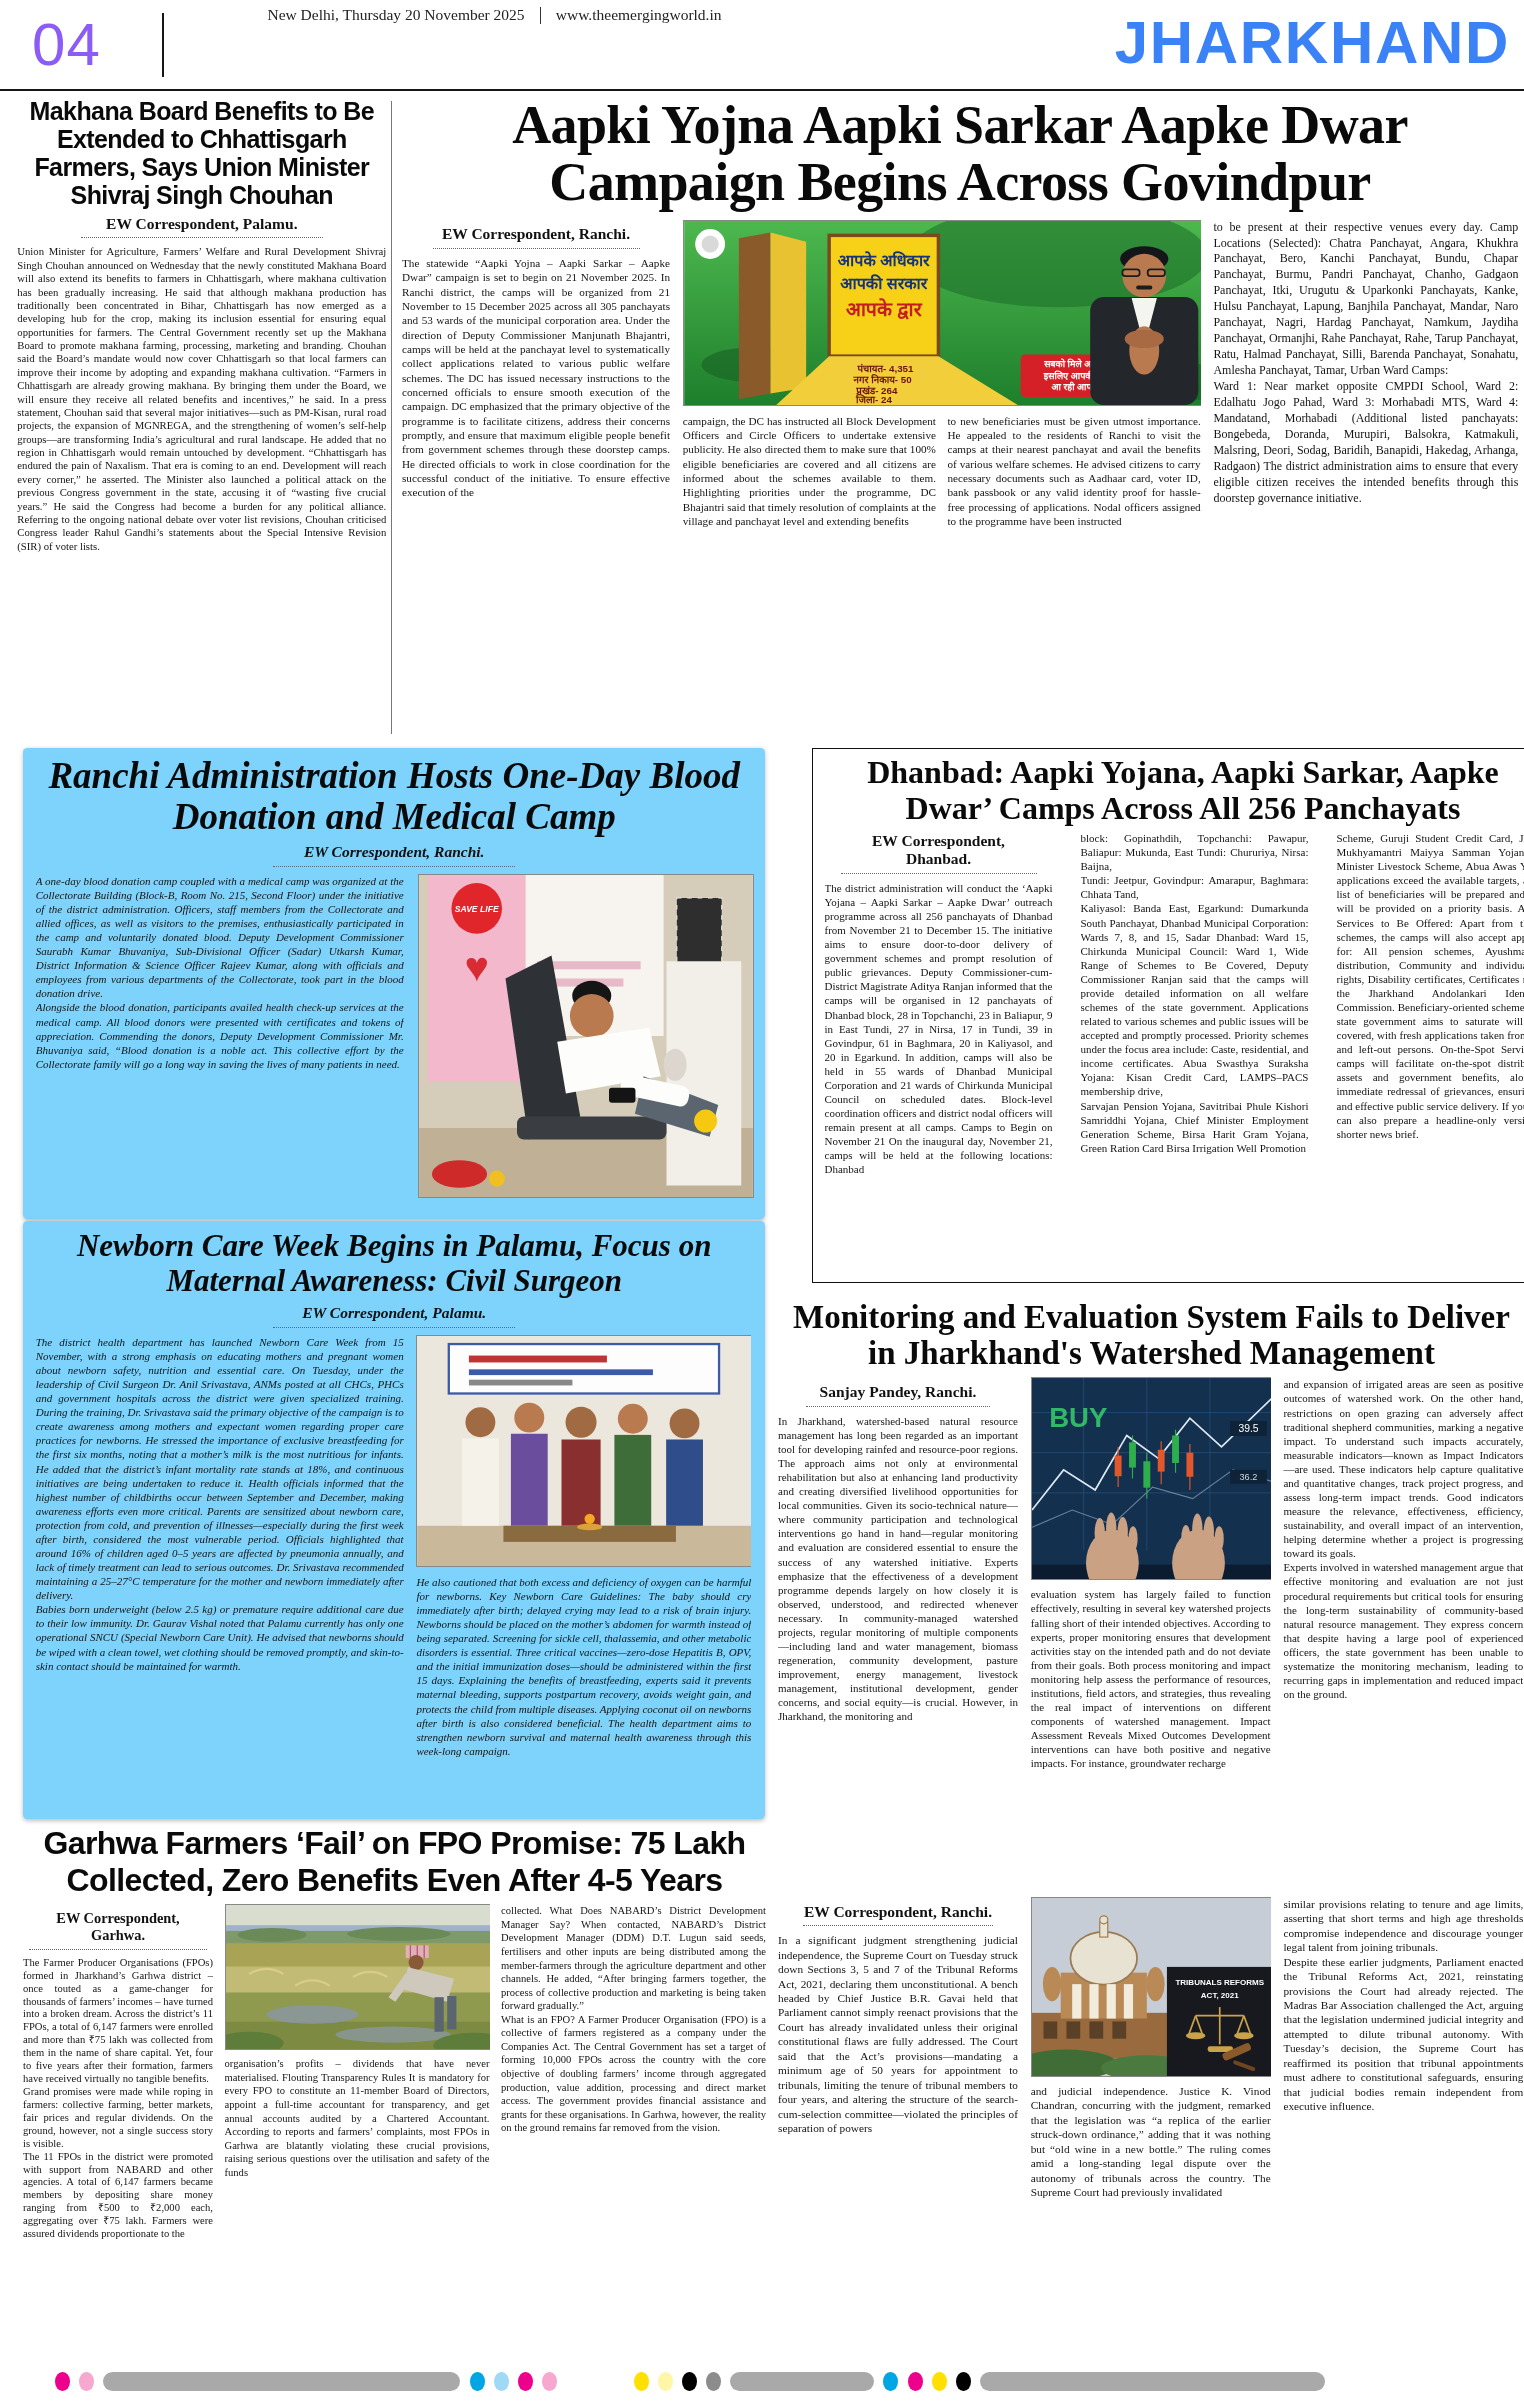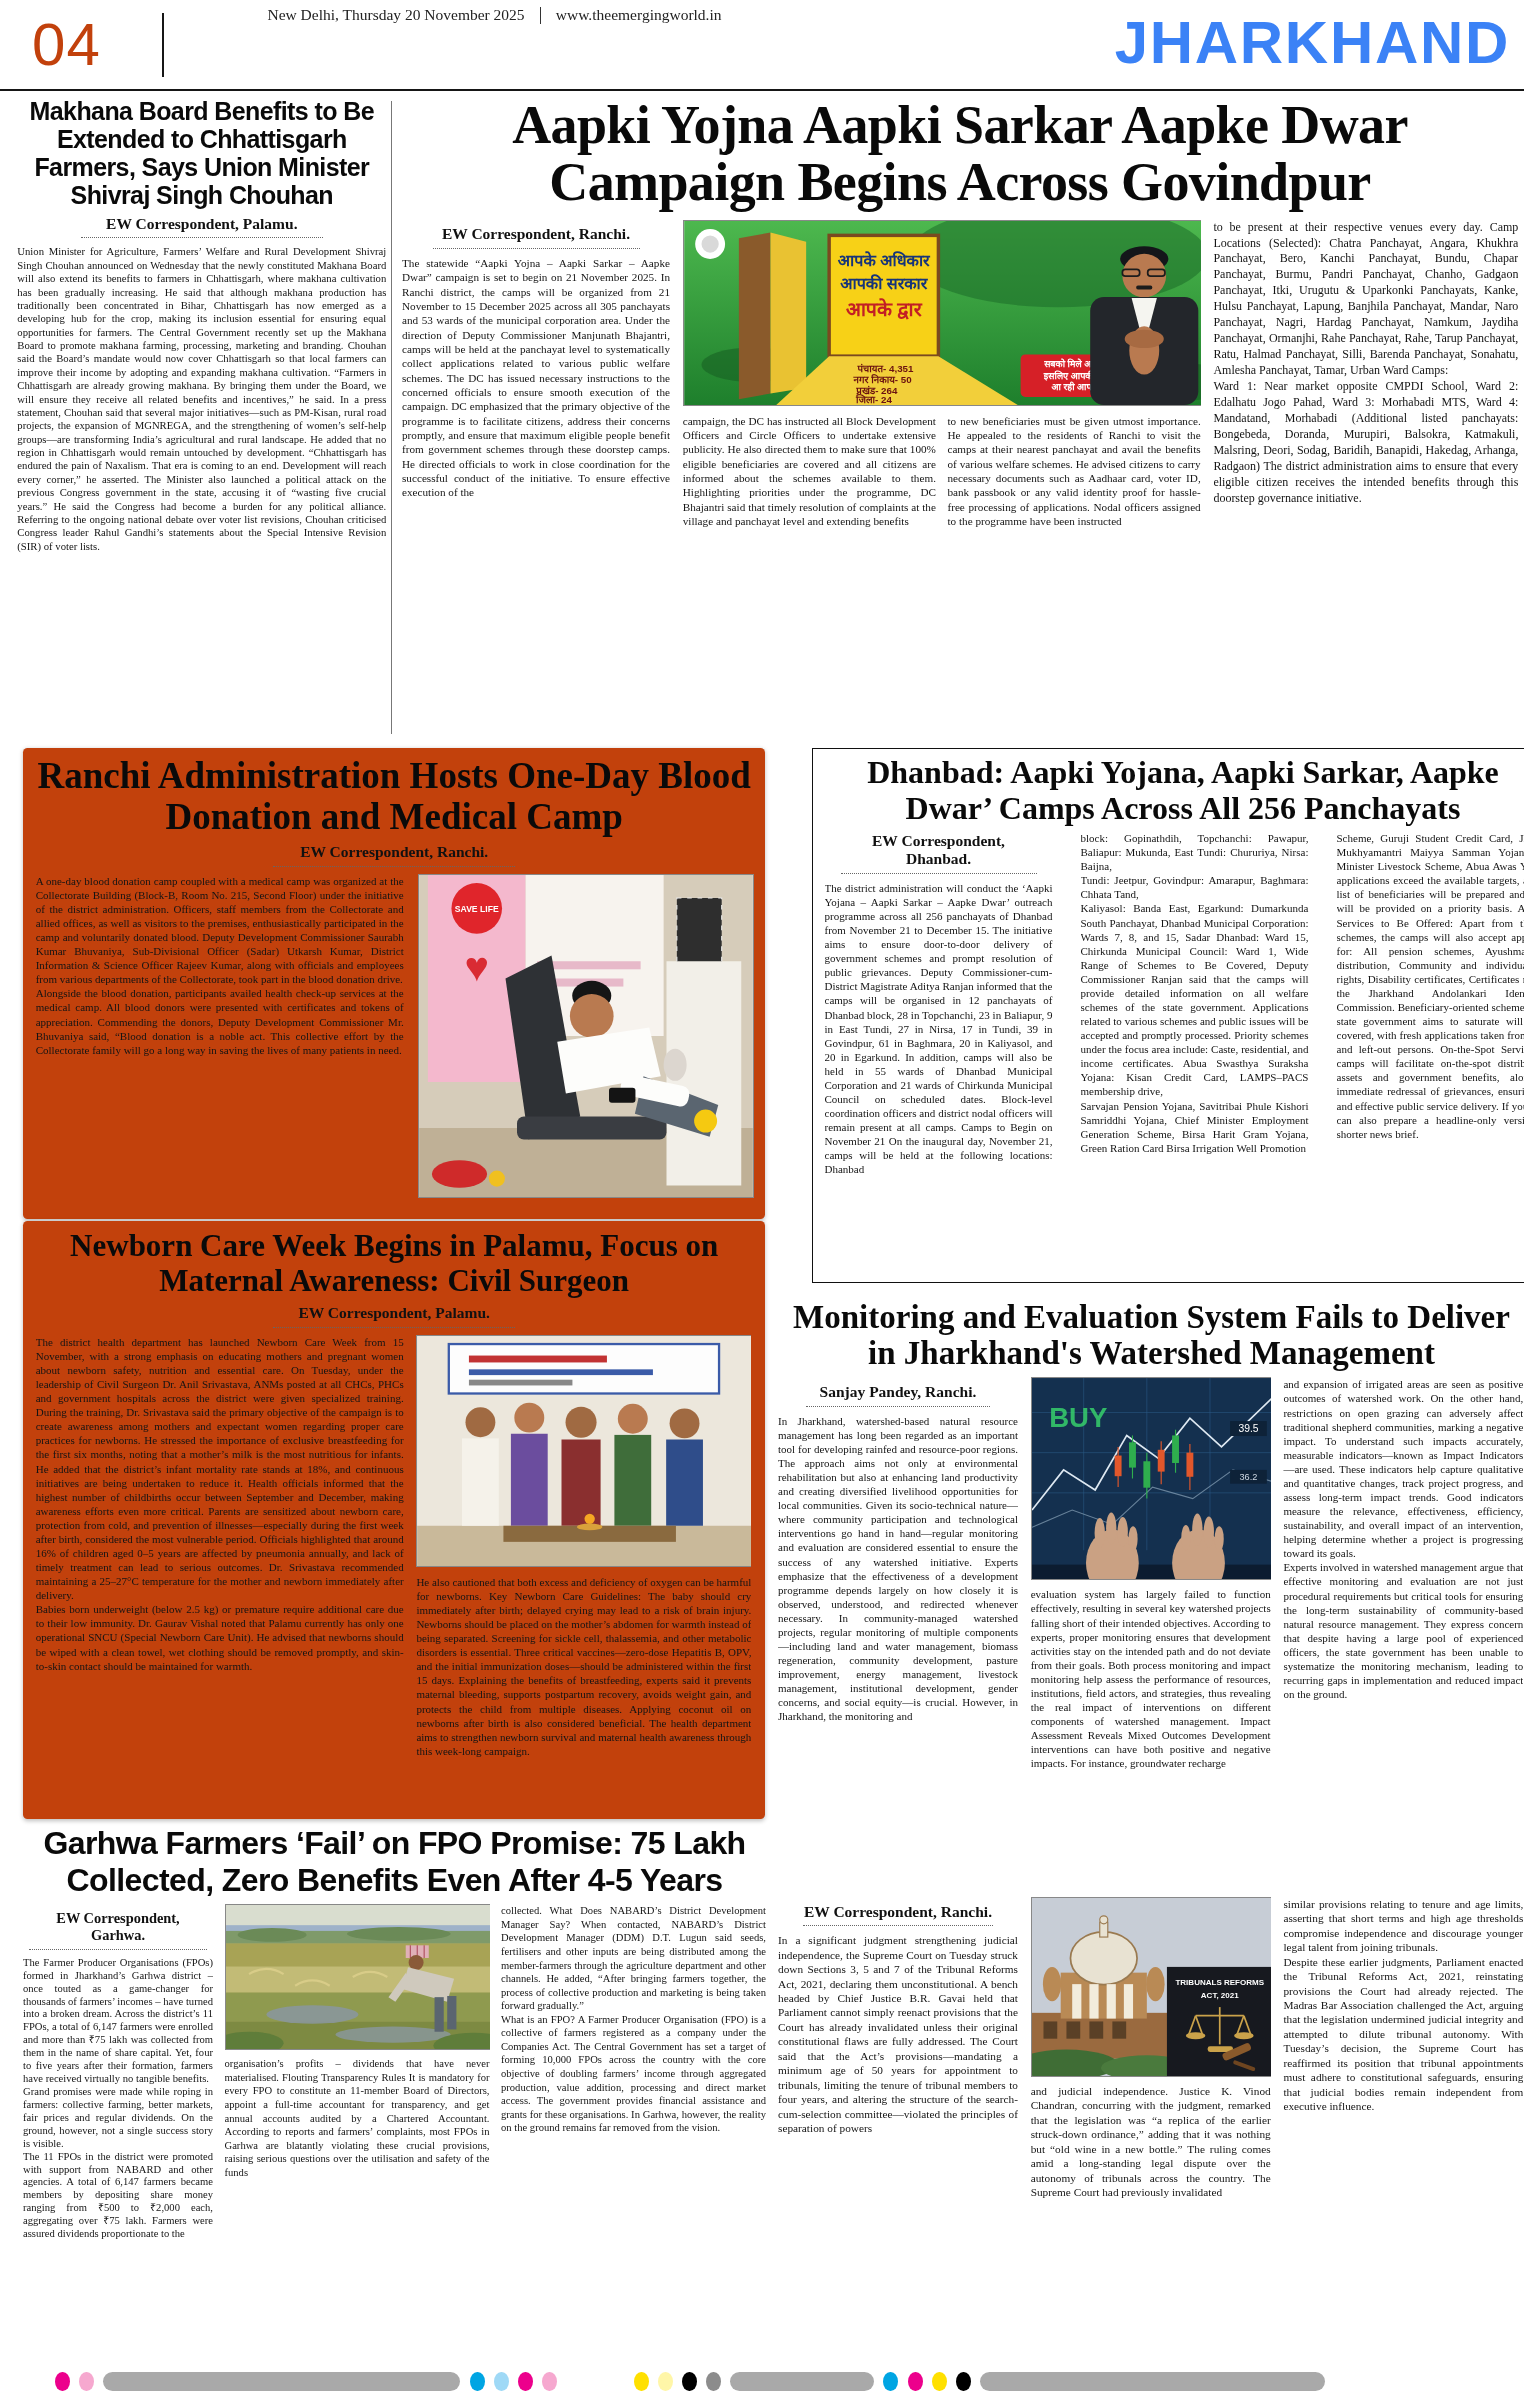--- a/index.html
+++ b/index.html
@@ -1,20 +1,20 @@
 <!DOCTYPE html>
 <html style="font-size:9.2px"><head>
 <meta charset="utf-8">
 <style>
   html,body{margin:0;padding:0;background:#ffffff;}
   #page{position:relative;width:1525px;height:2401px;background:#fff;font-family:"Liberation Serif",serif;color:#111;overflow:hidden;}
 
   
   #header{position:absolute;left:0;top:0;width:1525px;height:89px;border-bottom:2.9px solid #161616;}
-  #page-number{position:absolute;left:32px;top:10.4px;font-family:"Liberation Sans",sans-serif;font-size:60px;font-weight:400;letter-spacing:1.2px;color:#c2410c;}
+  #page-number{position:absolute;left:32px;top:10.4px;font-family:"Liberation Sans",sans-serif;font-size:60px;font-weight:400;letter-spacing:1.2px;color:#8b5cf6;}
   #head-divider{position:absolute;left:162px;top:12.7px;width:1.7px;height:64px;background:#161616;}
   #masthead-wrap{position:absolute;left:178px;top:3.5px;width:633px;text-align:center;}
   #masthead{font-family:"Liberation Serif",serif;font-weight:bold;font-size:46px;letter-spacing:-1.2px;line-height:1.0;color:#050505;}
   #date-row{margin-top:2.3px;font-size:15.5px;color:#222;display:flex;justify-content:center;gap:15px;align-items:flex-end;}
   #date-row .sep{width:1.2px;height:17.3px;background:#333;display:inline-block;}
   #section-name{position:absolute;right:15px;top:8px;font-family:"Liberation Sans",sans-serif;font-weight:bold;font-size:60px;color:#3b82f6;letter-spacing:1.7px;}
 
   
   .headline-serif{font-family:"Liberation Serif",serif;font-weight:bold;text-align:center;color:#0a0a0a;}
   .headline-sans{font-family:"Liberation Sans",sans-serif;font-weight:bold;text-align:center;color:#0a0a0a;letter-spacing:-0.6px;}
@@ -29,21 +29,21 @@
   #rule-v1{position:absolute;left:391px;top:101px;width:1.2px;height:633px;background:#777;}
 
   
   #campaign{position:absolute;left:402px;top:97px;width:1116px;height:643px;overflow:hidden;}
   #campaign .headline-serif{font-size:54px;line-height:1.05;letter-spacing:-0.6px;}
   .campaign-grid{display:grid;grid-template-columns:268px 518px 305px;gap:12.7px;margin-top:9.2px;}
   .campaign-grid .body-text{font-size:11.2px;}
   .two-col{display:grid;grid-template-columns:1fr 1fr;gap:11.5px;margin-top:8px;}
 
   
-  .soft-box{position:absolute;background:#c2410c;border-radius:4.6px;box-shadow:0 1.7px 4.6px rgba(0,0,0,.25);padding:8px 12.7px;overflow:hidden;}
+  .soft-box{position:absolute;background:#7dd3fc;border-radius:4.6px;box-shadow:0 1.7px 4.6px rgba(0,0,0,.25);padding:8px 12.7px;overflow:hidden;font-style:italic;}
   #blood{left:23px;top:748px;width:717px;height:455px;}
   #blood .headline-serif{font-size:37px;line-height:1.1;}
   .blood-grid{display:grid;grid-template-columns:368px 334px;gap:14px;}
   #newborn{left:23px;top:1221px;width:717px;height:582px;}
   #newborn .headline-serif{font-size:31px;line-height:1.12;}
   .newborn-grid{display:grid;grid-template-columns:368px 335px;gap:12.7px;}
 
   
   #dhanbad{position:absolute;left:812px;top:748px;width:717px;height:521px;border:1.7px solid #111;padding:5.8px 11.5px;overflow:hidden;}
   #dhanbad .headline-serif{font-size:32px;line-height:1.12;}

